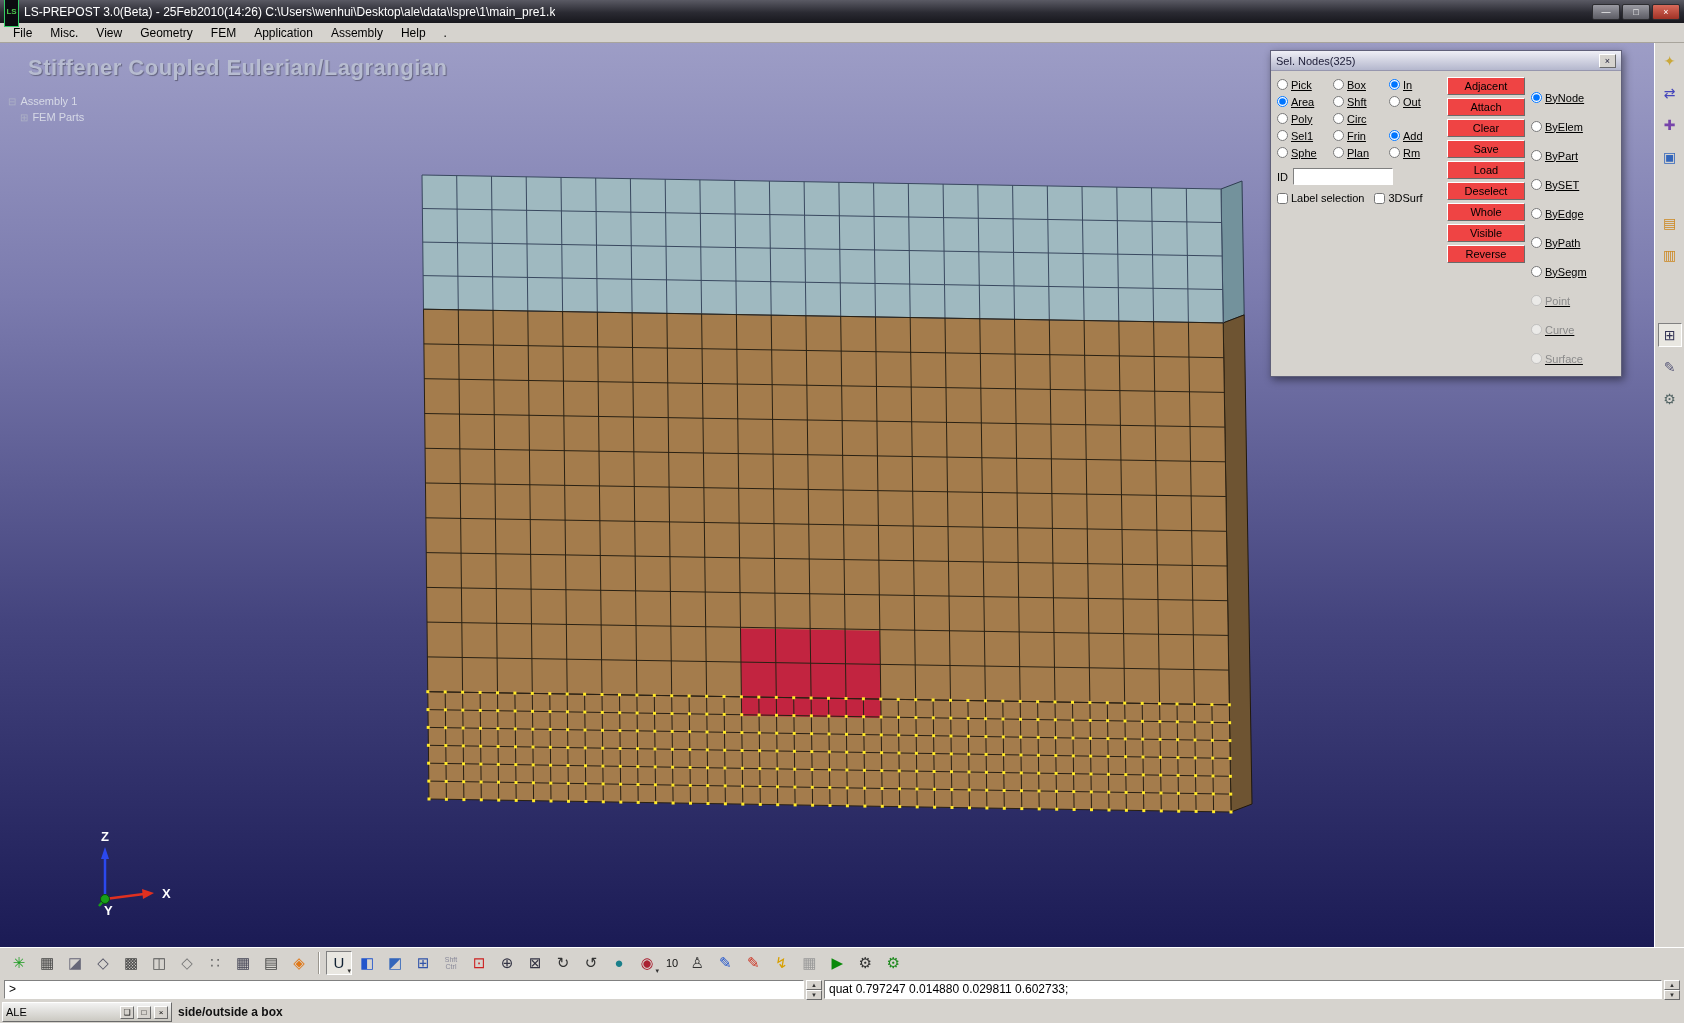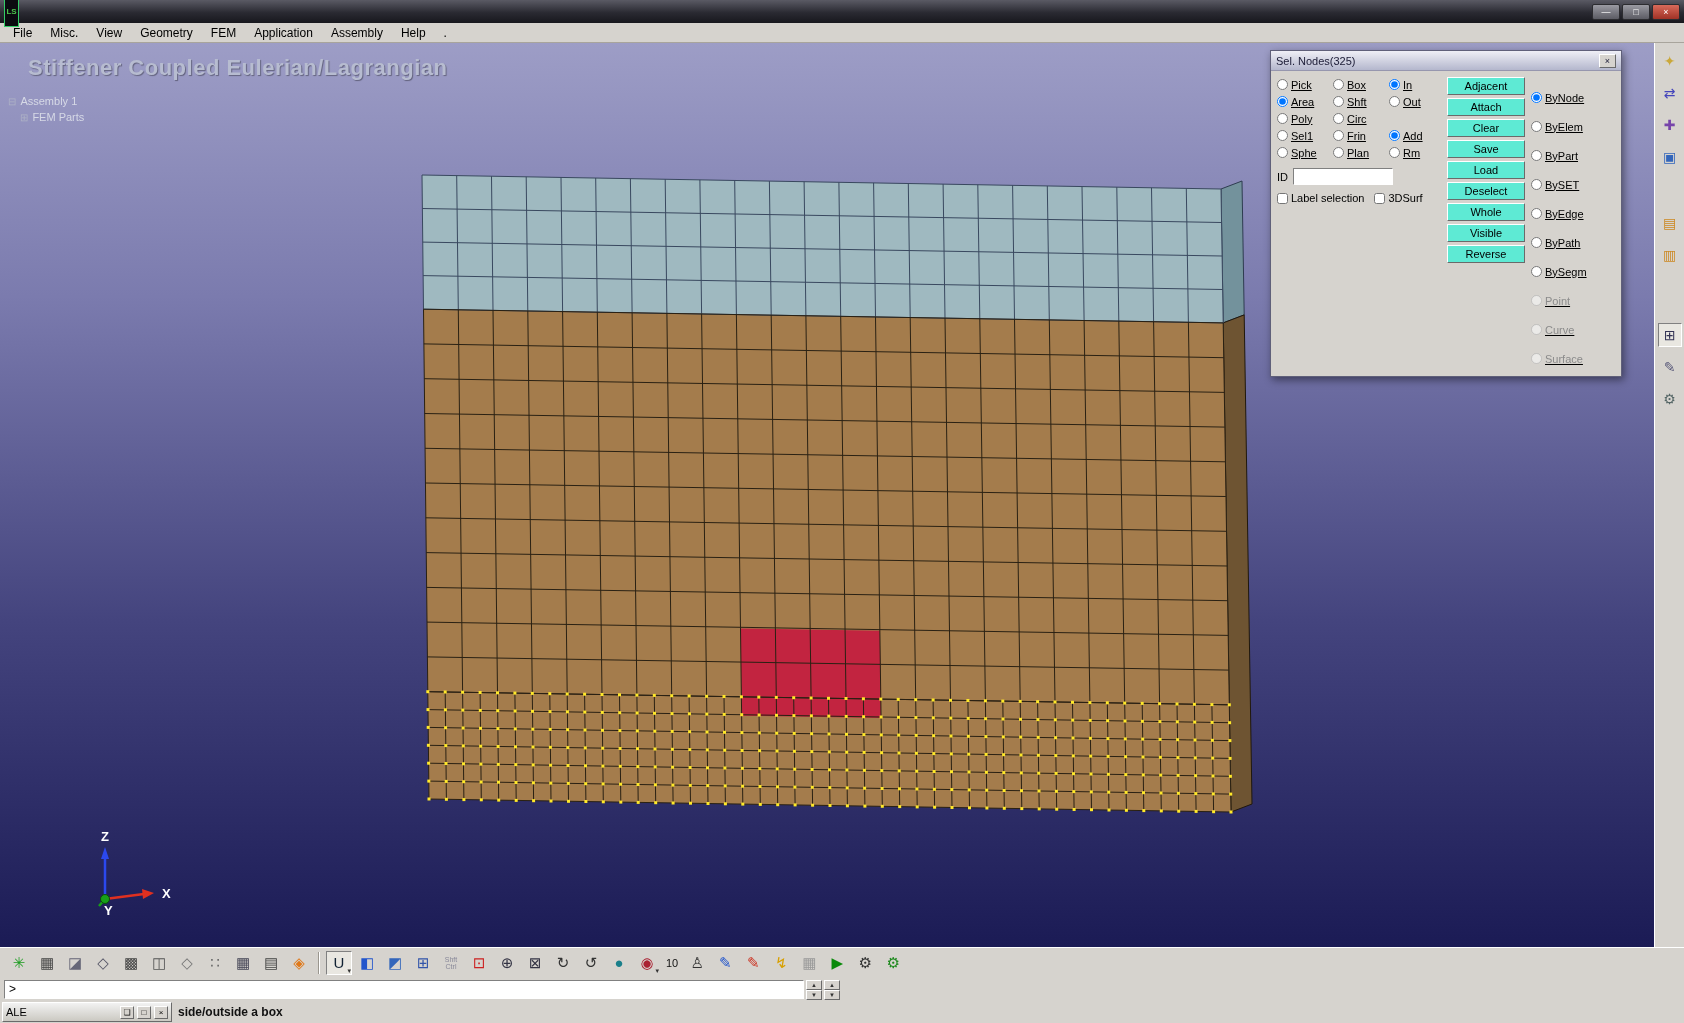--- a/index.html
+++ b/index.html
@@ -87,31 +87,32 @@
   label.ropt { display: flex; align-items: center; gap: 3px; height: 15px; cursor: default; text-decoration: underline; }
   label.ropt input { width: 11px; height: 11px; margin: 0; }
   label.ropt.disabled span { color: #8b8b8b; }
   .id-row { margin-top: 8px; display: flex; align-items: center; gap: 5px; }
   .id-row input { width: 100px; height: 17px; border: 1px solid; border-color: #808080 #fff #fff #808080;
     background: #fff; font-size: 11px; padding: 0 2px; }
   .chk-row { margin-top: 7px; display: flex; gap: 10px; }
   label.copt { display: flex; align-items: center; gap: 3px; cursor: default; }
   label.copt input { width: 11px; height: 11px; margin: 0; }
   .dlg-mid { width: 78px; display: flex; flex-direction: column; gap: 3px; }
-  .dlg-mid button { height: 18px; font-size: 11px; background: #5eead4; color: #000;
+  .dlg-mid button { height: 18px; font-size: 11px; background: #ef4444; color: #000;
     border: 1px solid; border-color: #fff #6a6a6a #6a6a6a #fff; cursor: default; }
   .dlg-right { width: 78px; display: flex; flex-direction: column; gap: 14px; padding-top: 13px; }
 </style>
 </head>
 <body>
 
 <div class="titlebar">
   <div class="app-icon">
       <span>LS</span>
     </div>
+  <span class="title-text">LS-PREPOST 3.0(Beta) - 25Feb2010(14:26) C:\Users\wenhui\Desktop\ale\data\lspre\1\main_pre1.k</span>
   <div class="win-btns">
     <button class="wbtn">—</button>
     <button class="wbtn">□</button>
     <button class="wbtn close">×</button>
   </div>
 </div>
 
 <div class="menubar">
   <span class="menu-item">File</span>
   <span class="menu-item">Misc.</span>
@@ -877,20 +878,21 @@
       <span class="g" style="color: rgb(31, 138, 31);">⚙</span>
     </button>
   </div>
 
 <div class="command-row">
   <div class="cmd-field left"><span>&gt;</span></div>
   <div class="spinner">
     <span>▲</span>
     <span>▼</span>
   </div>
+  <div class="cmd-field wide"><span>quat 0.797247 0.014880 0.029811 0.602733;</span></div>
   <div class="spinner">
     <span>▲</span>
     <span>▼</span>
   </div>
 </div>
 
 <div class="statusbar">
   <div class="ale-tab">
     <span class="lbl">ALE</span>
     <span class="mini-btn">❏</span>

